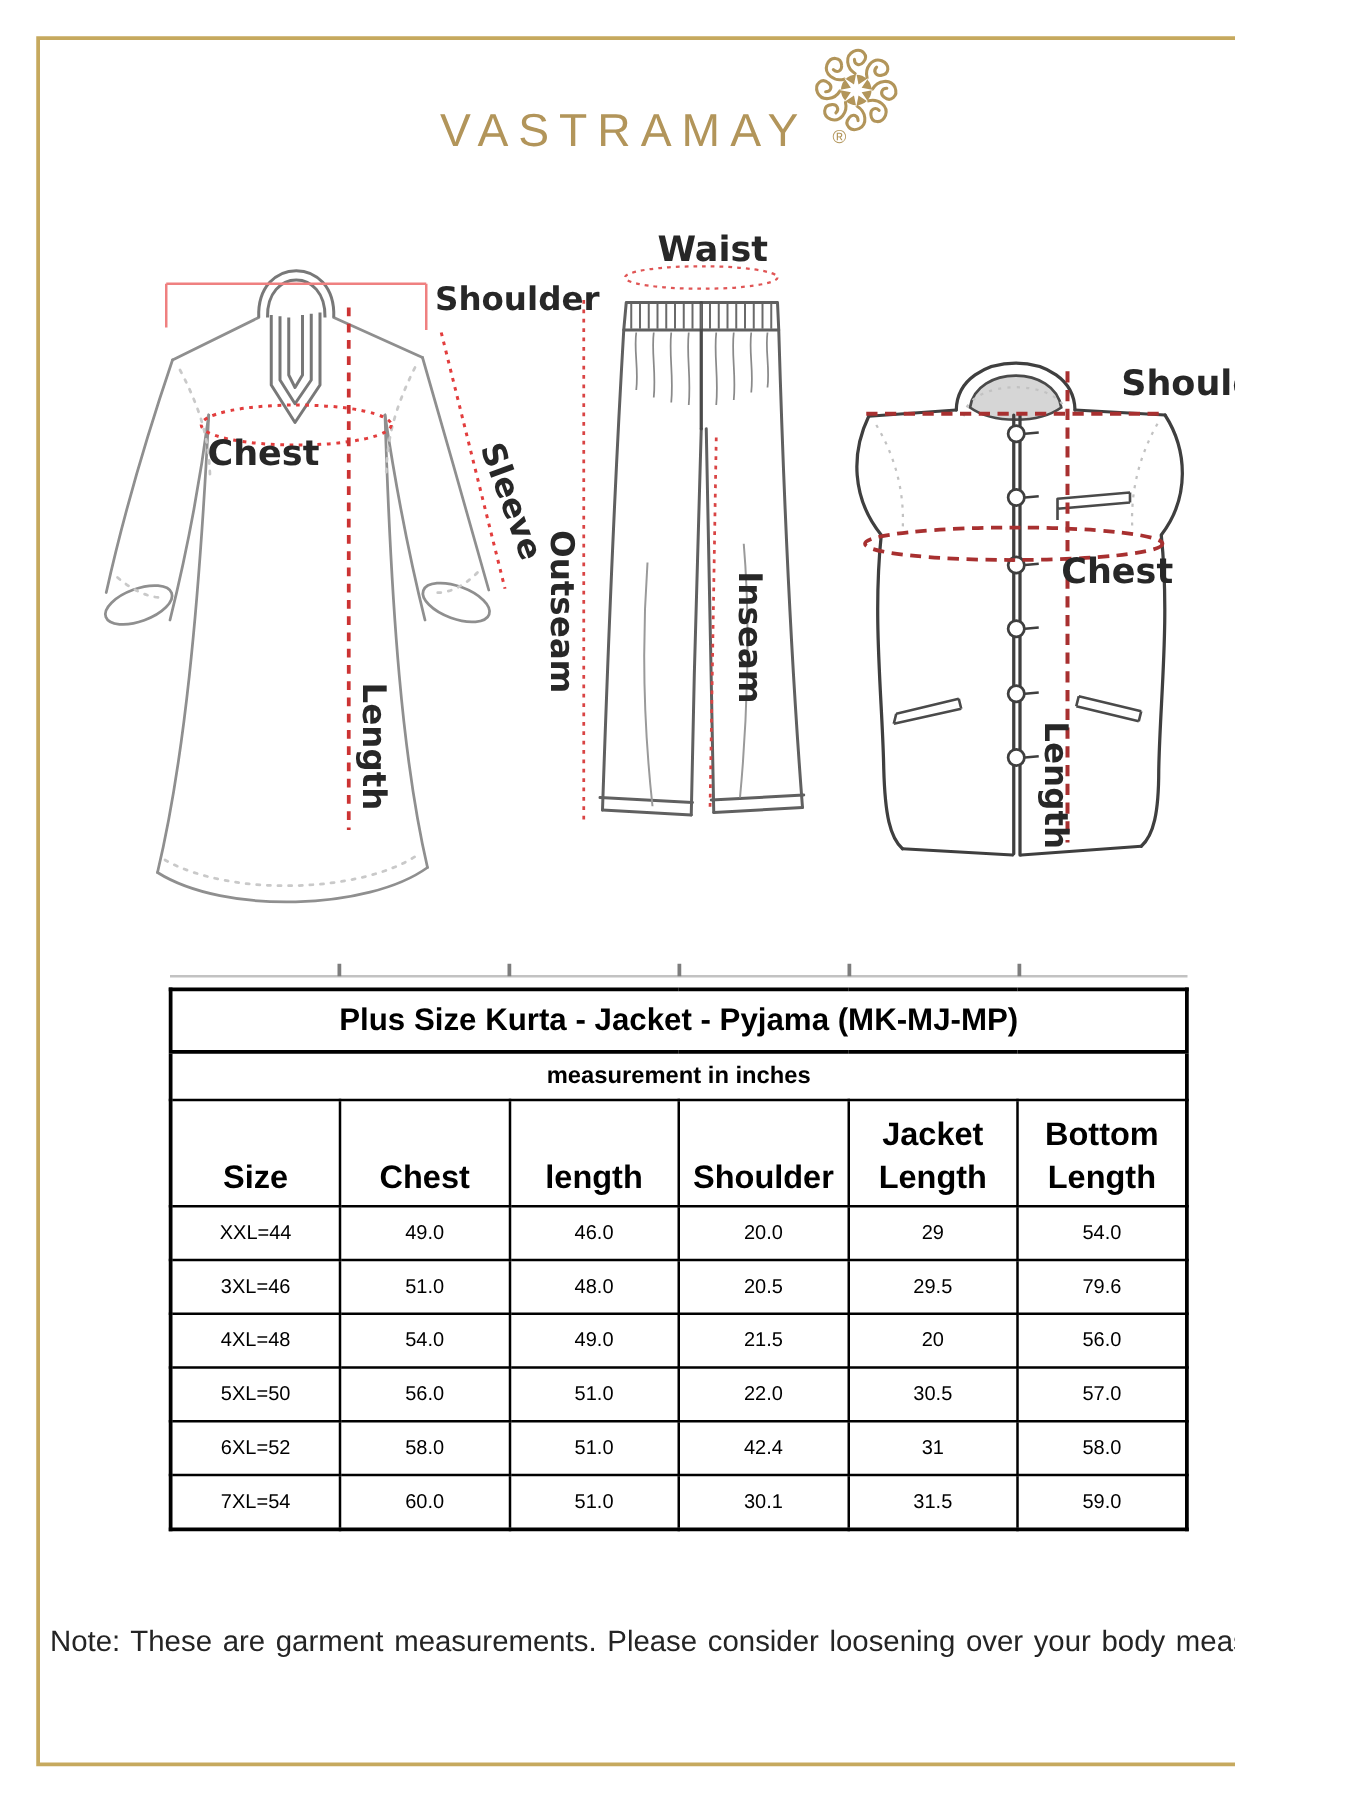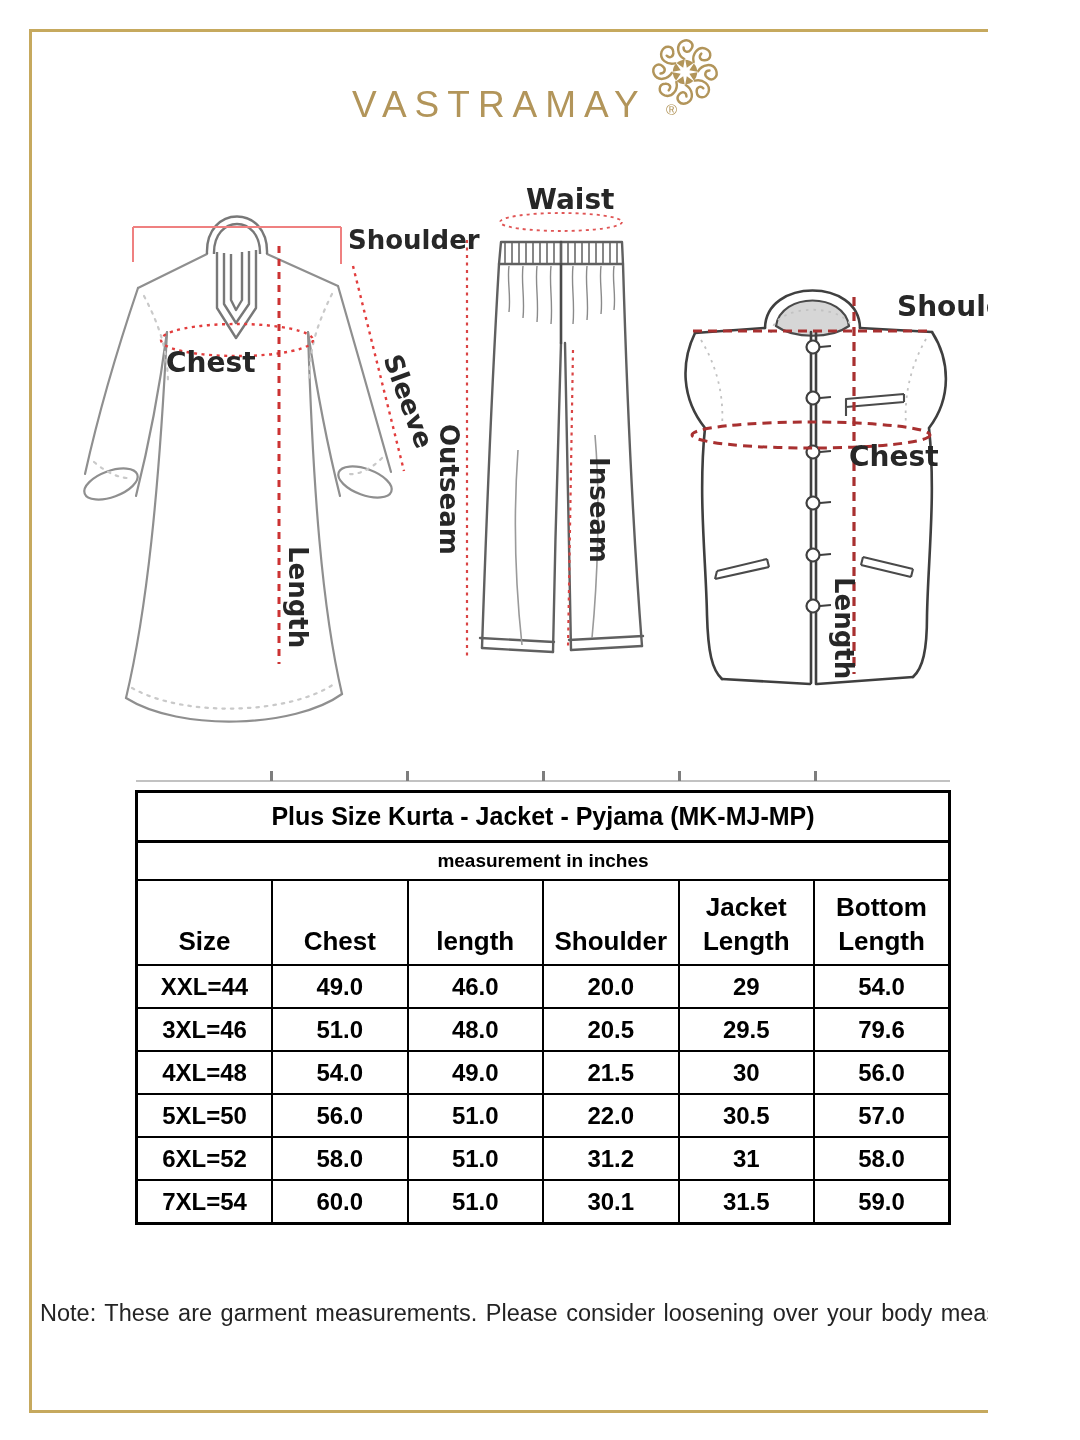--- a/index.html
+++ b/index.html
@@ -22,21 +22,21 @@
   .preline{position:absolute;left:136px;top:780px;width:814px;height:2px;background:#c2c2c2;}
   .tick{position:absolute;top:771px;width:3px;height:10px;background:#7d7d7d;}
   
   .size-table{position:absolute;left:135px;top:790px;width:816px;border-collapse:collapse;
               table-layout:fixed;background:#fff;color:#000;border:3px solid #000;}
   .size-table td,.size-table th{border:2px solid #000;text-align:center;padding:0;}
   .title-cell{height:47px;font-size:25px;font-weight:bold;border-bottom:3px solid #000 !important;}
   .sub-cell{height:36px;font-size:19px;font-weight:bold;margin-left:37px;}
   .col-head{height:78px;font-size:26px;font-weight:bold;vertical-align:bottom;
             padding-bottom:5px !important;line-height:1.3;}
-  .val{height:41px;font-size:24px;font-weight:bold;vertical-align:middle;}
+  .val{height:41px;font-size:16px;font-weight:normal;vertical-align:middle;}
   
   .note{position:absolute;left:40px;top:1294px;width:1002px;color:#242424;}
   .note-line{font-size:23.5px;line-height:39px;white-space:nowrap;text-align:right;
              word-spacing:2px;}
 </style>
 </head>
 <body>
 
 <div class="page">
 
@@ -213,36 +213,36 @@
       <td class="val">48.0</td>
       <td class="val">20.5</td>
       <td class="val">29.5</td>
       <td class="val">79.6</td>
     </tr>
     <tr>
       <td class="val">4XL=48</td>
       <td class="val">54.0</td>
       <td class="val">49.0</td>
       <td class="val">21.5</td>
-      <td class="val">30</td>
+      <td class="val">20</td>
       <td class="val">56.0</td>
     </tr>
     <tr>
       <td class="val">5XL=50</td>
       <td class="val">56.0</td>
       <td class="val">51.0</td>
       <td class="val">22.0</td>
       <td class="val">30.5</td>
       <td class="val">57.0</td>
     </tr>
     <tr>
       <td class="val">6XL=52</td>
       <td class="val">58.0</td>
       <td class="val">51.0</td>
-      <td class="val">31.2</td>
+      <td class="val">42.4</td>
       <td class="val">31</td>
       <td class="val">58.0</td>
     </tr>
     <tr>
       <td class="val">7XL=54</td>
       <td class="val">60.0</td>
       <td class="val">51.0</td>
       <td class="val">30.1</td>
       <td class="val">31.5</td>
       <td class="val">59.0</td>

